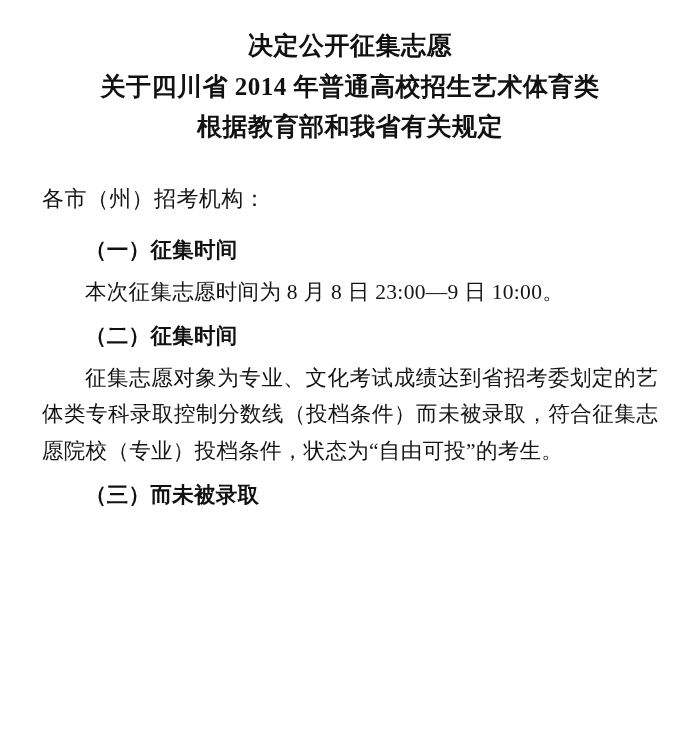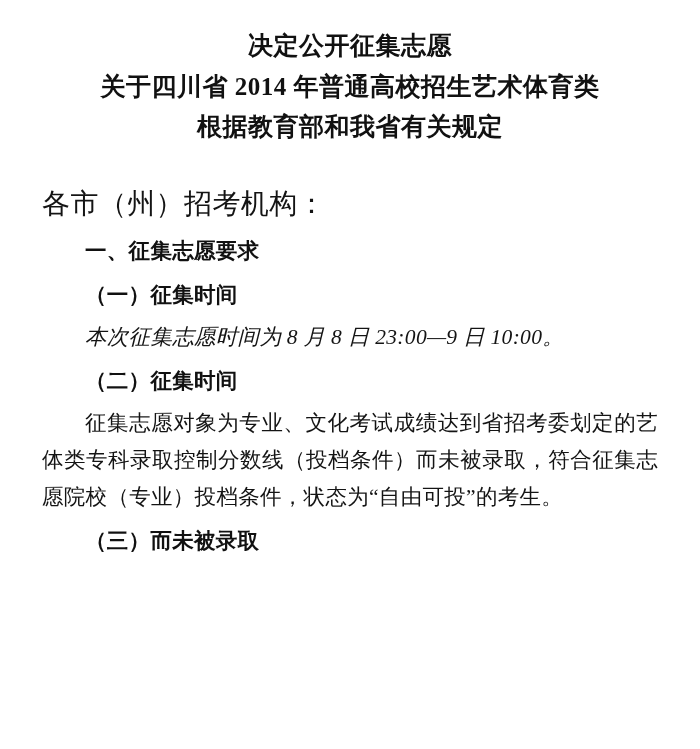--- a/index.html
+++ b/index.html
@@ -32,24 +32,24 @@
     padding: 0 6px;
   }
   .doc-title .line {
     display: block;
     white-space: nowrap;
   }
   .title-gap {
     height: 34px;
   }
   .salutation {
-    font-size: 28px;
+    font-size: 22px;
     line-height: 1.55;
     letter-spacing: 0.4px;
-    margin: 0 0 8px 0;
+    margin: 0 0 16px 0;
     color: #141414;
   }
   p.body-para {
     font-size: 21.5px;
     line-height: 1.72;
     letter-spacing: 0.3px;
     margin: 0 0 7px 0;
     text-indent: 2em;
     text-align: justify;
     text-justify: inter-ideograph;
@@ -65,40 +65,38 @@
     font-weight: bold;
     color: #111111;
   }
   p.plain-para {
     font-size: 21.5px;
     line-height: 1.72;
     letter-spacing: 0.3px;
     margin: 0 0 7px 0;
     text-indent: 2em;
     color: #141414;
-    font-style: italic;
   }
 </style>
 </head>
 <body>
 
 <div class="page">
 
   <div class="doc-title">
     <span class="line">决定公开征集志愿</span>
     <span class="line">关于四川省 2014 年普通高校招生艺术体育类</span>
     <span class="line">根据教育部和我省有关规定</span>
   </div>
 
   <div class="title-gap"></div>
 
   <p class="salutation">各市（州）招考机构：</p>
 
 
-  <p class="heading-1">一、征集志愿要求</p>
 
   <p class="heading-2">（一）征集时间</p>
 
   <p class="plain-para">本次征集志愿时间为 8 月 8 日 23:00—9 日 10:00。</p>
 
   <p class="heading-2">（二）征集时间</p>
 
   <p class="body-para">征集志愿对象为专业、文化考试成绩达到省招考委划定的艺体类专科录取控制分数线（投档条件）而未被录取，符合征集志愿院校（专业）投档条件，状态为“自由可投”的考生。</p>
 
   <p class="heading-2">（三）而未被录取</p>

